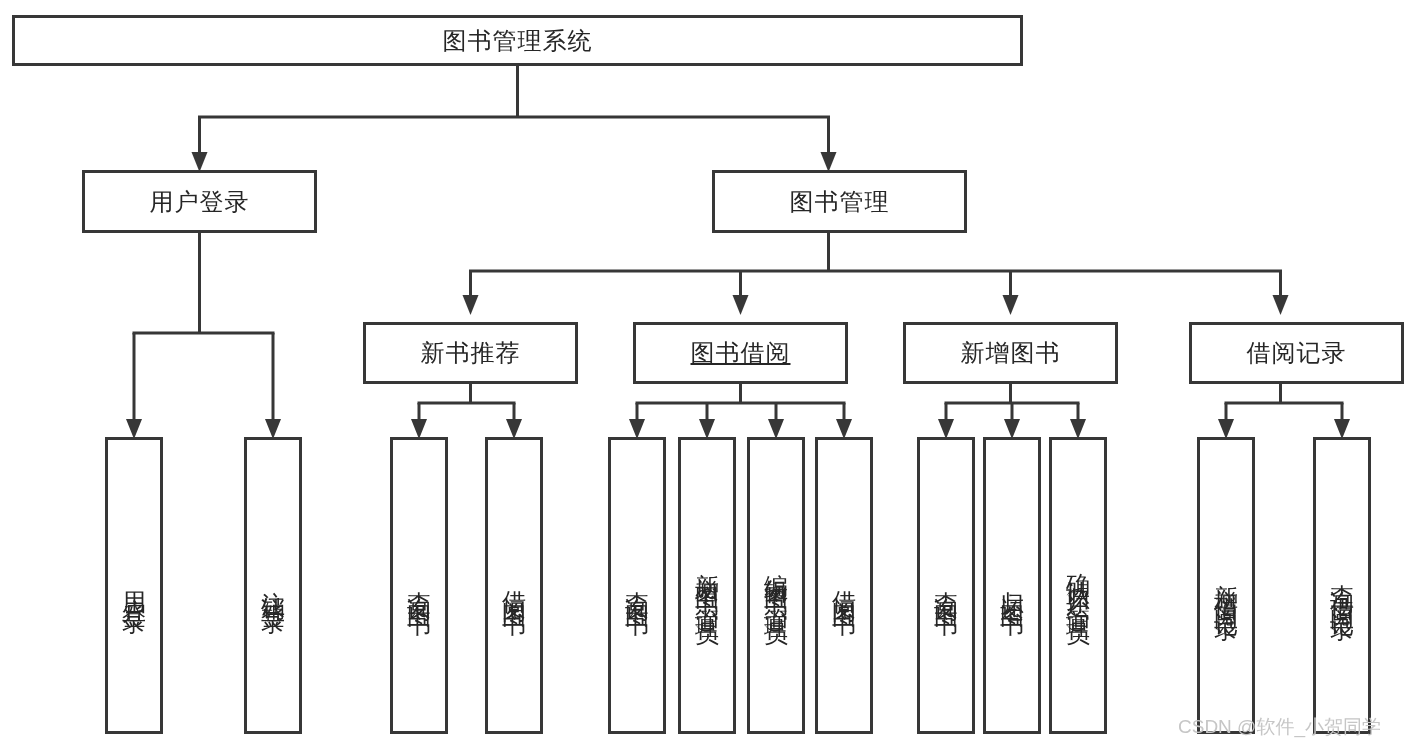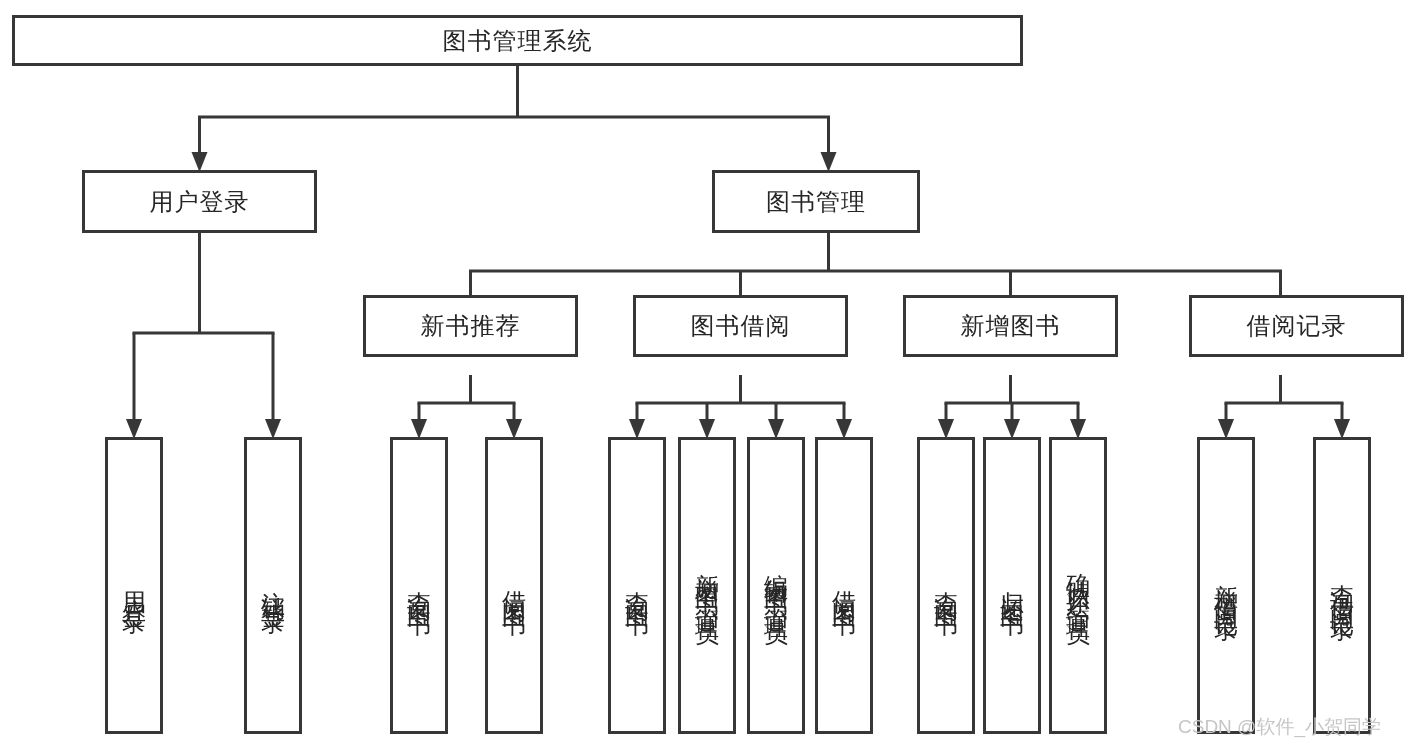--- a/index.html
+++ b/index.html
@@ -38,25 +38,25 @@
   .v {
     writing-mode: vertical-rl;
     font-size: 24px;
     letter-spacing: 7px;
     line-height: 1;
   }
   
   .n-root  { left: 12px;  top: 15px;  width: 1011px; height: 51px; }
   
   .n-login { left: 82px;  top: 170px; width: 235px; height: 63px; }
-  .n-mgmt  { left: 712px; top: 170px; width: 208px; height: 63px; }
+  .n-mgmt  { left: 712px; top: 170px; width: 255px; height: 63px; }
   
-  .n-l3    { top: 295px; width: 215px; height: 62px; }
+  .n-l3    { top: 322px; width: 215px; height: 62px; }
   .n-new   { left: 363px; }
-  .n-bor   { left: 633px; }
+  .n-bor   { left: 633px; text-decoration: underline; }
   .n-cur   { left: 903px; }
   .n-rec   { left: 1173px; margin-left: 16px; }
   
   .leaf    { top: 437px; width: 58px; height: 297px; }
   .lf-a1 { left: 105px; }  .lf-a2 { left: 244px; }
   .lf-b1 { left: 390px; }  .lf-b2 { left: 485px; }
   .lf-c1 { left: 608px; }  .lf-c2 { left: 678px; }
   .lf-c3 { left: 747px; }  .lf-c4 { left: 815px; }
   .lf-d1 { left: 917px; }  .lf-d2 { left: 983px; }
   .lf-d3 { left: 1049px; }

